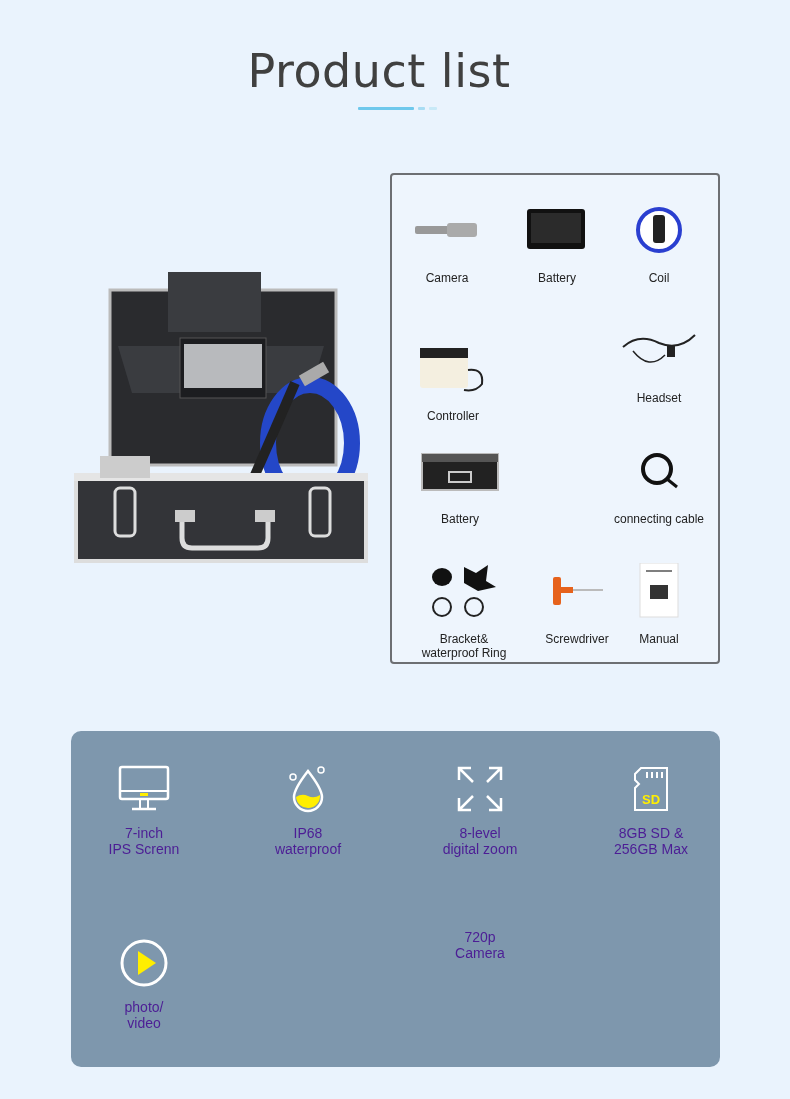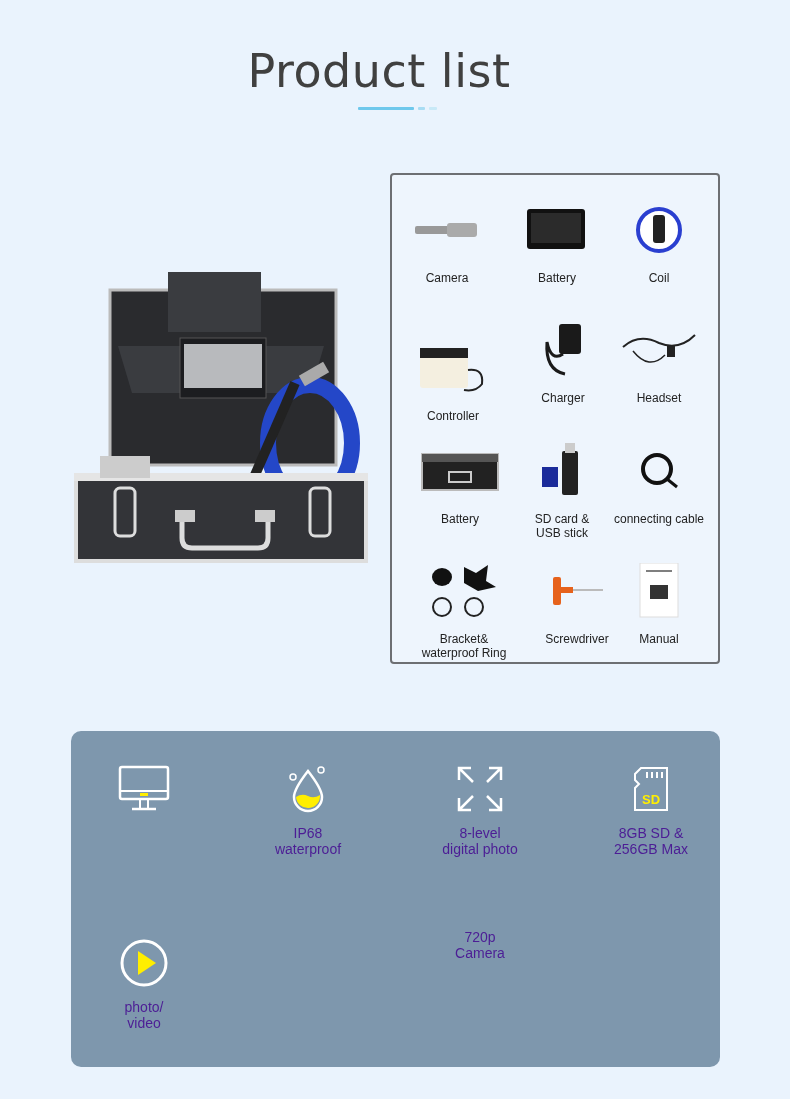--- a/index.html
+++ b/index.html
@@ -107,59 +107,40 @@
   <div class="item" style="left:6px; top:158px;">
     <div class="pic">
       <svg width="74" height="56">
           <rect x="4" y="12" width="48" height="36" rx="3" fill="#f4efe0"></rect>
           <rect x="4" y="8" width="48" height="10" fill="#222"></rect>
           <path d="M52 30 Q68 28 66 44 Q60 52 48 50" fill="none" stroke="#222" stroke-width="2"></path>
         </svg>
     </div>
     <div class="lbl">Controller</div>
   </div>
-  <div class="item" style="left:116px; top:140px;">
-    <div class="pic">
-      <svg width="44" height="56">
-          <rect x="18" y="2" width="22" height="30" rx="3" fill="#1a1a1a"></rect>
-          <path d="M22 32 Q10 40 6 20 Q4 48 24 52" fill="none" stroke="#1a1a1a" stroke-width="3"></path>
-        </svg>
-    </div>
-    <div class="lbl">Charger</div>
-  </div>
   <div class="item" style="left:212px; top:140px;">
     <div class="pic">
       <svg width="80" height="46">
           <path d="M4 20 Q20 6 40 16 Q60 24 76 8" fill="none" stroke="#222" stroke-width="2"></path>
           <path d="M14 24 Q30 44 46 28" fill="none" stroke="#222" stroke-width="1.5"></path>
           <rect x="48" y="18" width="8" height="12" fill="#222"></rect>
         </svg>
     </div>
     <div class="lbl">Headset</div>
   </div>
 
   <div class="item" style="left:13px; top:261px;">
     <div class="pic">
       <svg width="78" height="42">
           <rect x="1" y="4" width="76" height="36" fill="#222" stroke="#bbb" stroke-width="2"></rect>
           <rect x="1" y="4" width="76" height="8" fill="#555"></rect>
           <rect x="28" y="22" width="22" height="10" fill="none" stroke="#ccc" stroke-width="2"></rect>
         </svg>
     </div>
     <div class="lbl">Battery</div>
-  </div>
-  <div class="item" style="left:115px; top:261px;">
-    <div class="pic">
-      <svg width="44" height="56">
-          <rect x="2" y="24" width="16" height="20" fill="#1b2b9a"></rect>
-          <rect x="22" y="8" width="16" height="44" rx="2" fill="#222"></rect>
-          <rect x="25" y="0" width="10" height="10" fill="#ccc"></rect>
-        </svg>
-    </div>
-    <div class="lbl"><span>SD card &amp;</span><br><span>USB stick</span></div>
   </div>
   <div class="item" style="left:212px; top:261px;">
     <div class="pic">
       <svg width="44" height="40">
           <ellipse cx="20" cy="18" rx="14" ry="14" fill="none" stroke="#111" stroke-width="4"></ellipse>
           <line x1="30" y1="28" x2="40" y2="36" stroke="#111" stroke-width="3"></line>
         </svg>
     </div>
     <div class="lbl">connecting cable</div>
   </div>
@@ -202,20 +183,21 @@
     <div class="ico">
       <svg width="52" height="48">
           <rect x="2" y="2" width="48" height="32" rx="2" fill="none" stroke="#fff" stroke-width="2.5"></rect>
           <line x1="2" y1="26" x2="50" y2="26" stroke="#fff" stroke-width="2"></line>
           <rect x="22" y="28" width="8" height="3" fill="#ffee00"></rect>
           <line x1="22" y1="34" x2="22" y2="43" stroke="#fff" stroke-width="2"></line>
           <line x1="30" y1="34" x2="30" y2="43" stroke="#fff" stroke-width="2"></line>
           <line x1="14" y1="44" x2="38" y2="44" stroke="#fff" stroke-width="2.5"></line>
         </svg>
     </div>
+    <div class="txt"><span>7-inch</span><br><span>IPS Screnn</span></div>
   </div>
   <div class="feat" style="left:157px; top:30px;">
     <div class="ico">
       <svg width="40" height="48">
           <path d="M20 6 Q34 24 34 32 A14 14 0 0 1 6 32 Q6 24 20 6 Z" fill="none" stroke="#fff" stroke-width="2.5"></path>
           <path d="M8 32 Q14 28 20 31 Q26 34 32 30 A12 12 0 0 1 8 32 Z" fill="#ffee00"></path>
           <circle cx="5" cy="12" r="3" fill="none" stroke="#fff" stroke-width="1.5"></circle>
           <circle cx="33" cy="5" r="3" fill="none" stroke="#fff" stroke-width="1.5"></circle>
         </svg>
     </div>
@@ -223,21 +205,21 @@
   </div>
   <div class="feat" style="left:329px; top:30px;">
     <div class="ico">
       <svg width="46" height="46" stroke="#fff" stroke-width="2.5" fill="none">
           <path d="M2 14 V2 H14 M2 2 L16 16"></path>
           <path d="M32 2 H44 V14 M44 2 L30 16"></path>
           <path d="M2 32 V44 H14 M2 44 L16 30"></path>
           <path d="M44 32 V44 H32 M44 44 L30 30"></path>
         </svg>
     </div>
-    <div class="txt"><span>8-level</span><br><span>digital photo</span></div>
+    <div class="txt"><span>8-level</span><br><span>digital zoom</span></div>
   </div>
   <div class="feat" style="left:500px; top:30px;">
     <div class="ico">
       <svg width="36" height="46">
           <path d="M8 2 H34 V44 H2 V22 L6 18 L2 14 V8 Z" fill="none" stroke="#fff" stroke-width="2"></path>
           <line x1="14" y1="6" x2="14" y2="12" stroke="#fff" stroke-width="2"></line>
           <line x1="19" y1="6" x2="19" y2="12" stroke="#fff" stroke-width="2"></line>
           <line x1="24" y1="6" x2="24" y2="12" stroke="#fff" stroke-width="2"></line>
           <line x1="29" y1="6" x2="29" y2="12" stroke="#fff" stroke-width="2"></line>
           <text x="18" y="38" text-anchor="middle" font-size="13" font-weight="bold" fill="#ffee00" font-family="Liberation Sans, sans-serif">SD</text>

